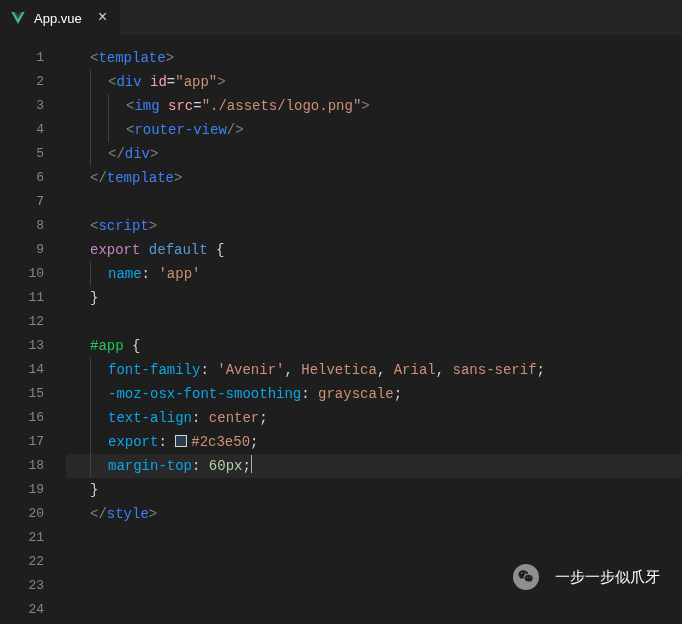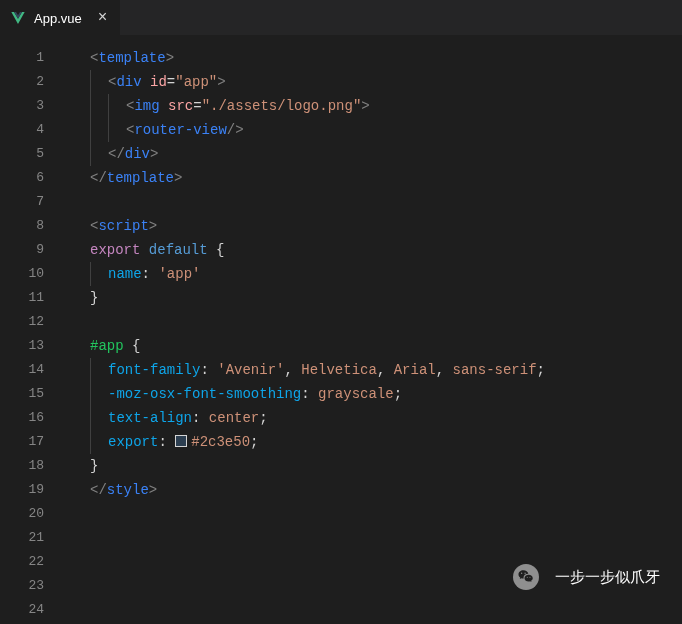--- a/index.html
+++ b/index.html
@@ -213,20 +213,21 @@
 
     <div class="line"><span class="indent-guide"></span><span class="t-prop">font-family</span><span class="t-white">:</span><span> </span><span class="t-str">'Avenir'</span><span class="t-white">,</span><span> </span><span class="t-val">Helvetica</span><span class="t-white">,</span><span> </span><span class="t-val">Arial</span><span class="t-white">,</span><span> </span><span class="t-val">sans-serif</span><span class="t-white">;</span></div>
 
 
     <div class="line"><span class="indent-guide"></span><span class="t-prop">-moz-osx-font-smoothing</span><span class="t-white">:</span><span> </span><span class="t-val">grayscale</span><span class="t-white">;</span></div>
 
     <div class="line"><span class="indent-guide"></span><span class="t-prop">text-align</span><span class="t-white">:</span><span> </span><span class="t-val">center</span><span class="t-white">;</span></div>
 
     <div class="line"><span class="indent-guide"></span><span class="t-prop">export</span><span class="t-white">:</span><span> </span><span class="color-swatch"></span><span class="t-val">#2c3e50</span><span class="t-white">;</span></div>
 
+    <div class="line line-21"><span class="indent-guide"></span><span class="t-prop">margin-top</span><span class="t-white">:</span><span> </span><span class="t-num">60px</span><span class="t-white">;</span><span class="cursor"></span></div>
 
     <div class="line"><span class="t-brace">}</span></div>
 
     <div class="line"><span class="t-punc">&lt;/</span><span class="t-tag">style</span><span class="t-punc">&gt;</span></div>
 
     <div class="line"></div>
 
     <div class="watermark">
       <span class="wechat-icon">
         <svg viewBox="0 0 24 24" width="18" height="18">

